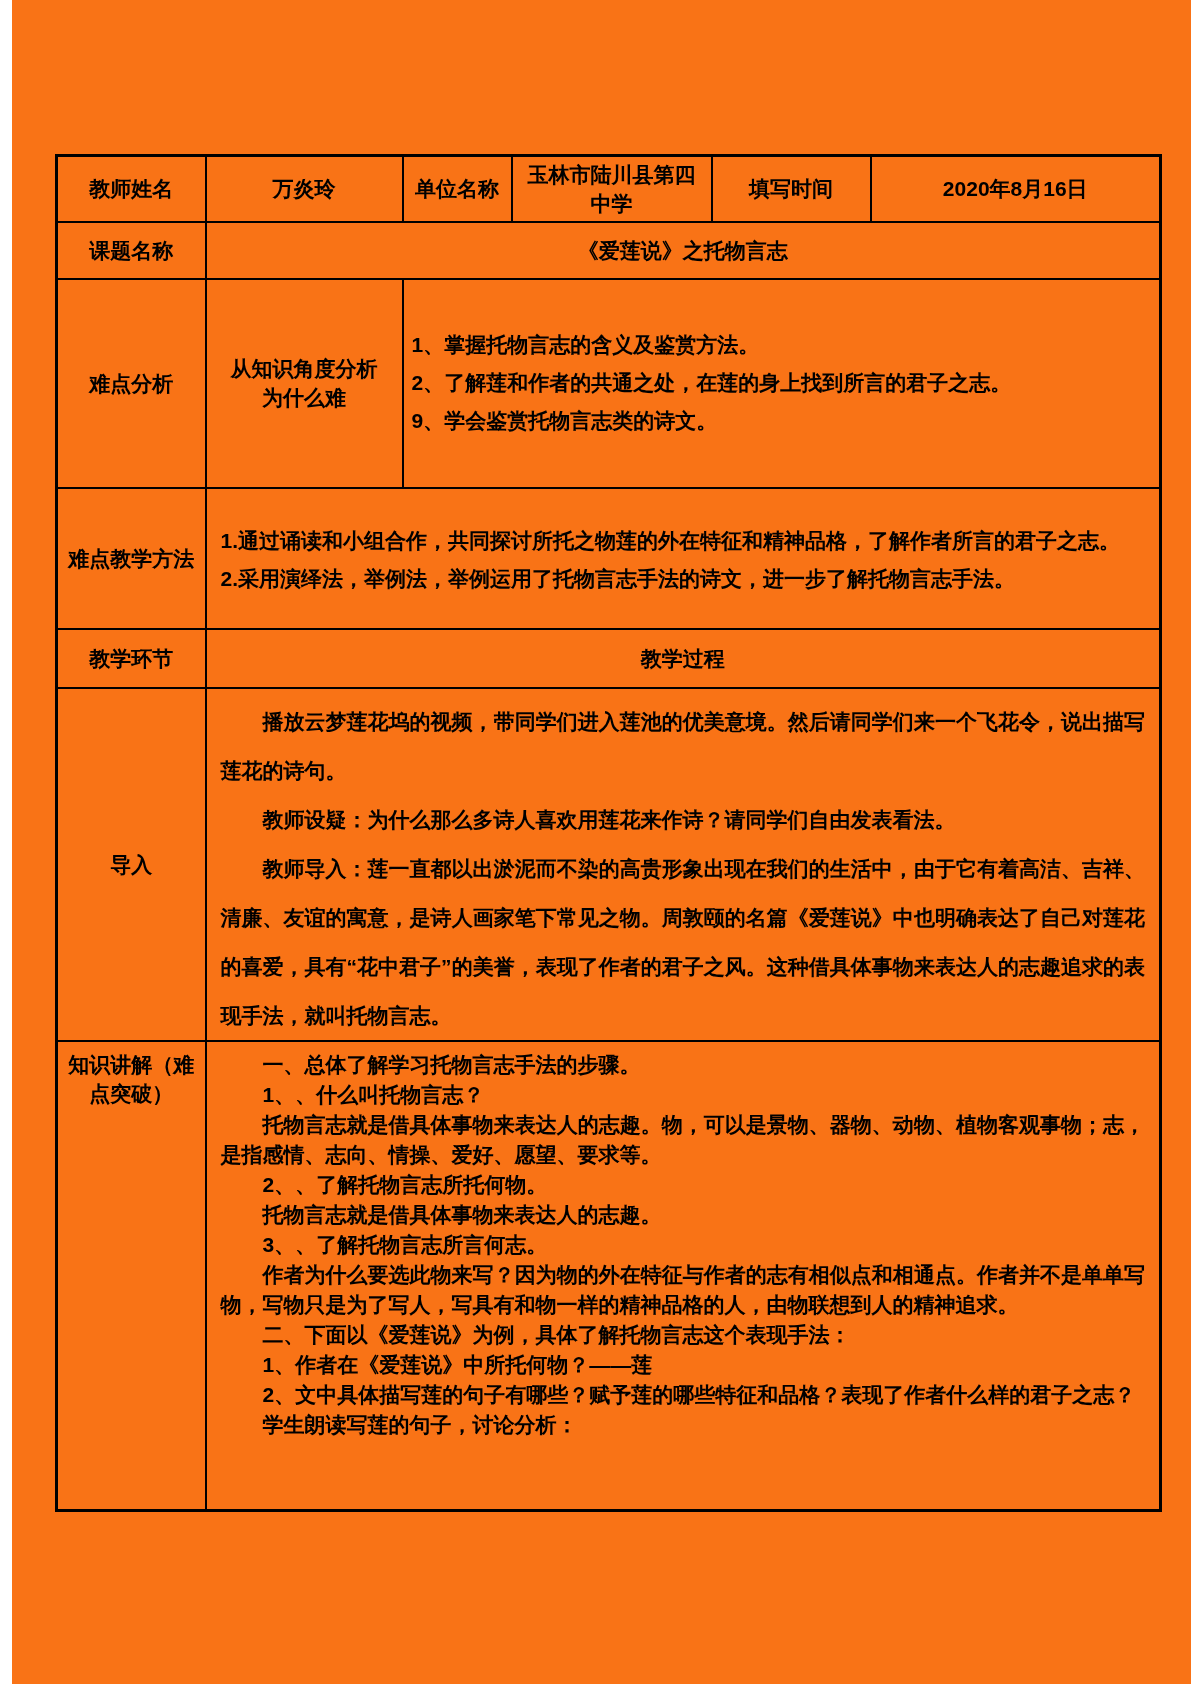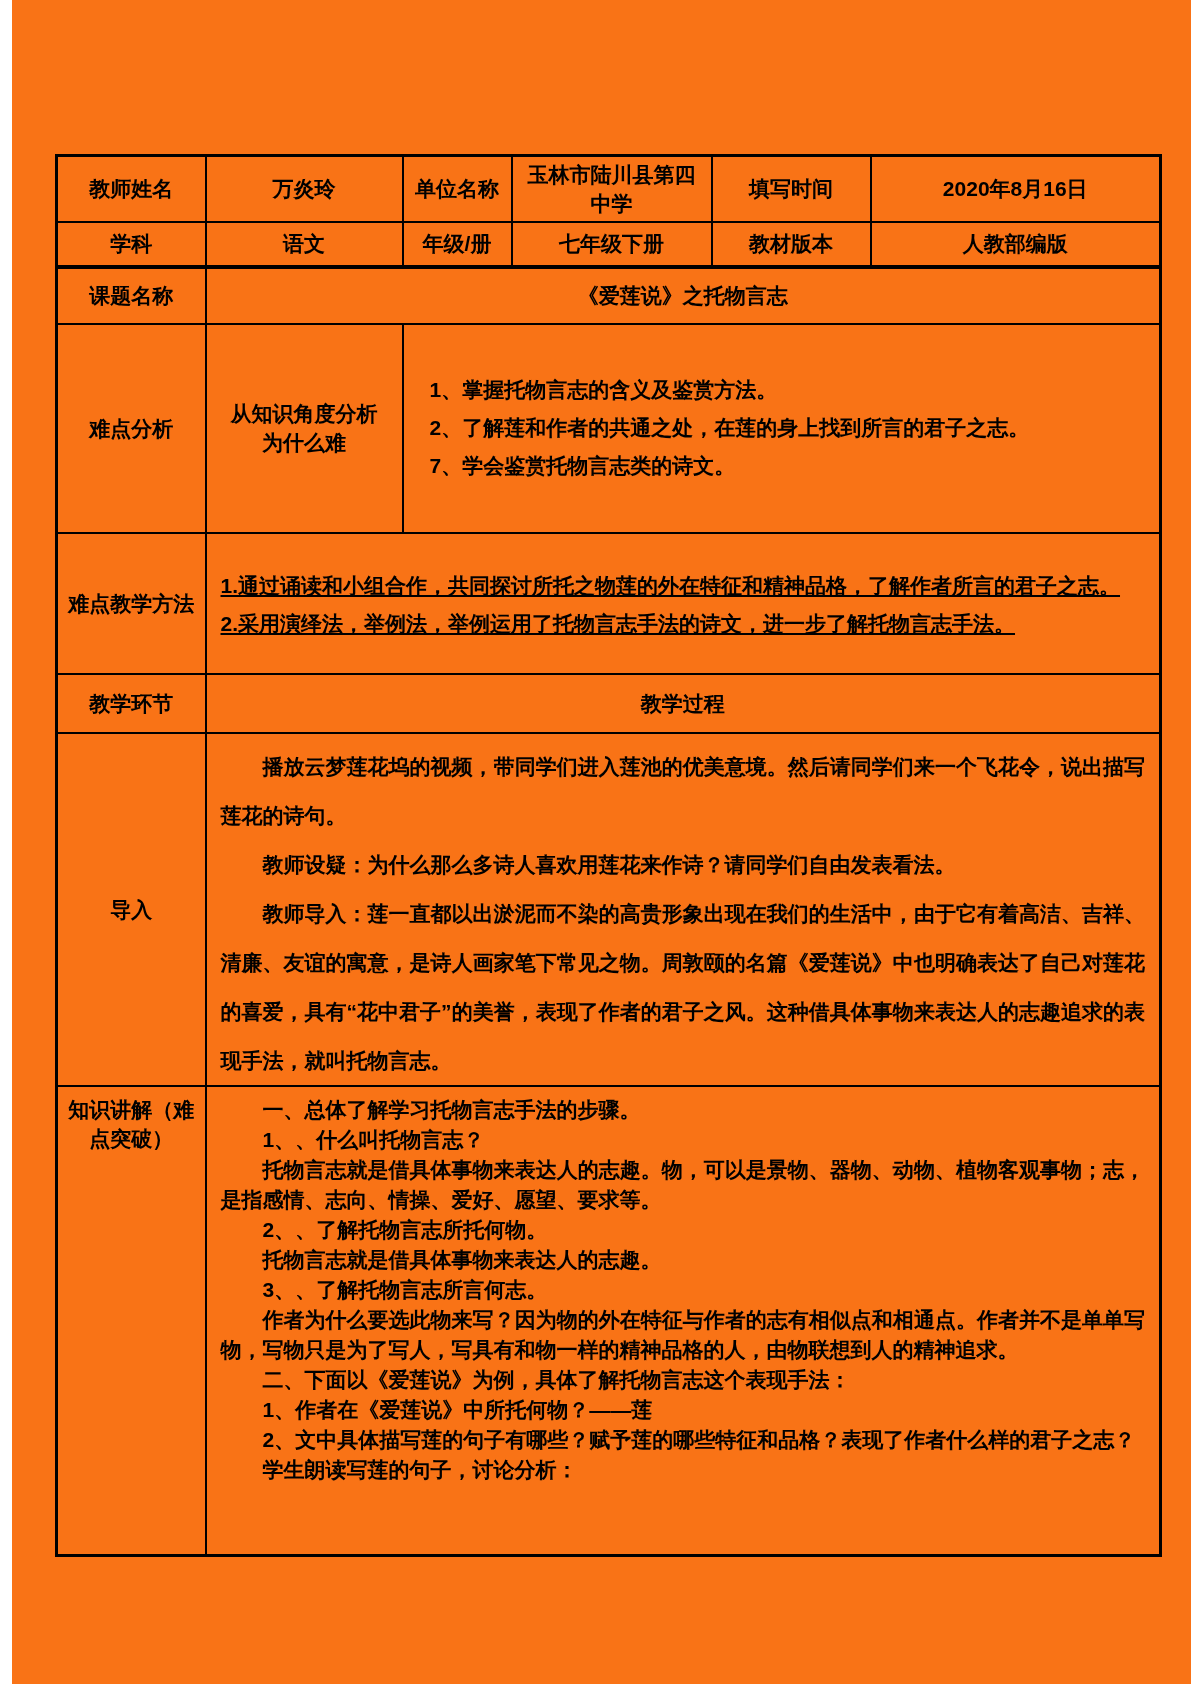--- a/index.html
+++ b/index.html
@@ -22,23 +22,23 @@
   tr.r2 td { border-bottom-width: 4px; }
   tr.r3 { height: 57px; }
   tr.r4 { height: 56px; }
   tr.r5 { height: 209px; }
   tr.r6 { height: 141px; }
   tr.r7 { height: 59px; }
   tr.r8 { height: 240px; }
   tr.r9 { height: 470px; }
   td.lbl { text-align: center; vertical-align: middle; line-height: 29px; padding: 2px 6px; }
   td.val { text-align: center; vertical-align: middle; line-height: 29px; padding: 2px 8px; }
-  td.list { vertical-align: middle; padding: 4px 10px 4px 26px; }
+  td.list { vertical-align: middle; padding: 4px 10px 4px 8px; }
   td.list p { line-height: 38px; text-align: left; }
-  td.method { vertical-align: middle; padding: 4px 10px 0 14px; text-decoration: underline; }
+  td.method { vertical-align: middle; padding: 4px 10px 0 14px; }
   td.method p { line-height: 38px; text-align: justify; }
   td.prose { vertical-align: top; padding: 8px 14px 0 14px; }
   td.prose p { text-indent: 2em; text-align: justify; }
   tr.r8 td.prose p { line-height: 49px; }
   tr.r9 td.prose p { line-height: 30px; }
   td.lbl-top { vertical-align: top; padding-top: 8px; }
 </style>
 </head>
 <body>
 
@@ -56,45 +56,37 @@
     <tbody>
         <tr class="r1">
       <td class="lbl">教师姓名</td>
       <td class="val">万炎玲</td>
       <td class="lbl">单位名称</td>
       <td class="val">玉林市陆川县第四中学</td>
       <td class="lbl">填写时间</td>
       <td class="val">2020年8月16日</td>
     </tr>
 
-    <tr class="r2">
-      <td class="lbl">学科</td>
-      <td class="val">语文</td>
-      <td class="lbl">年级/册</td>
-      <td class="val">七年级下册</td>
-      <td class="lbl">教材版本</td>
-      <td class="val">人教部编版</td>
-    </tr>
 
     <tr class="r3">
       <td class="lbl">课题名称</td>
       <td class="val" colspan="5">《爱莲说》之托物言志</td>
     </tr>
 
 
     <tr class="r5">
       <td class="lbl">难点分析</td>
       <td class="lbl">
         <div>从知识角度分析</div>
         <div>为什么难</div>
       </td>
       <td class="list" colspan="4">
         <p>1、掌握托物言志的含义及鉴赏方法。</p>
         <p>2、了解莲和作者的共通之处，在莲的身上找到所言的君子之志。</p>
-        <p>7、学会鉴赏托物言志类的诗文。</p>
+        <p>9、学会鉴赏托物言志类的诗文。</p>
       </td>
     </tr>
 
     <tr class="r6">
       <td class="lbl">难点教学方法</td>
       <td class="method" colspan="5">
         <p>1.通过诵读和小组合作，共同探讨所托之物莲的外在特征和精神品格，了解作者所言的君子之志。</p>
         <p>2.采用演绎法，举例法，举例运用了托物言志手法的诗文，进一步了解托物言志手法。</p>
       </td>
     </tr>

